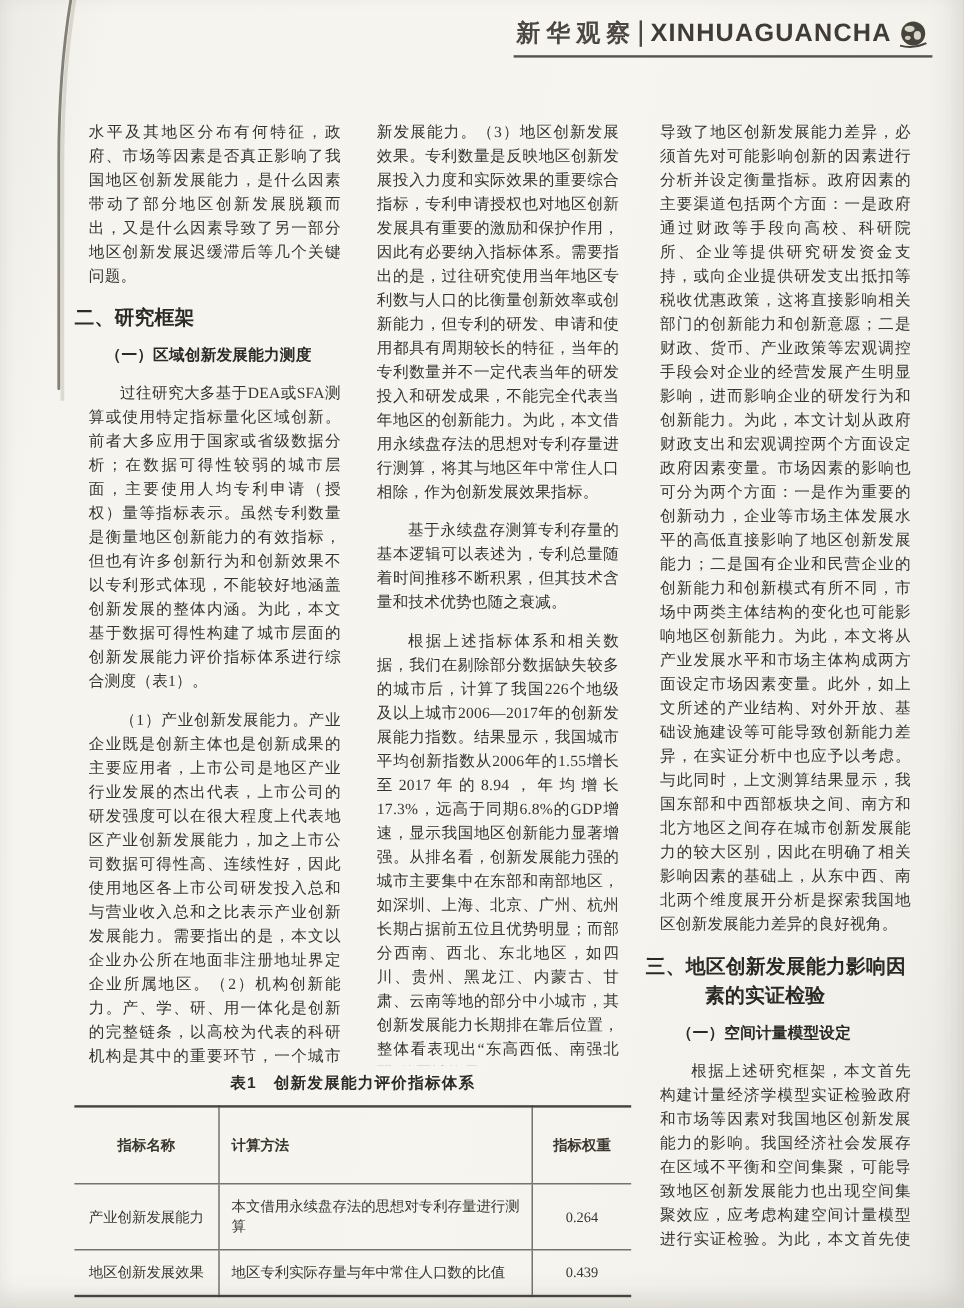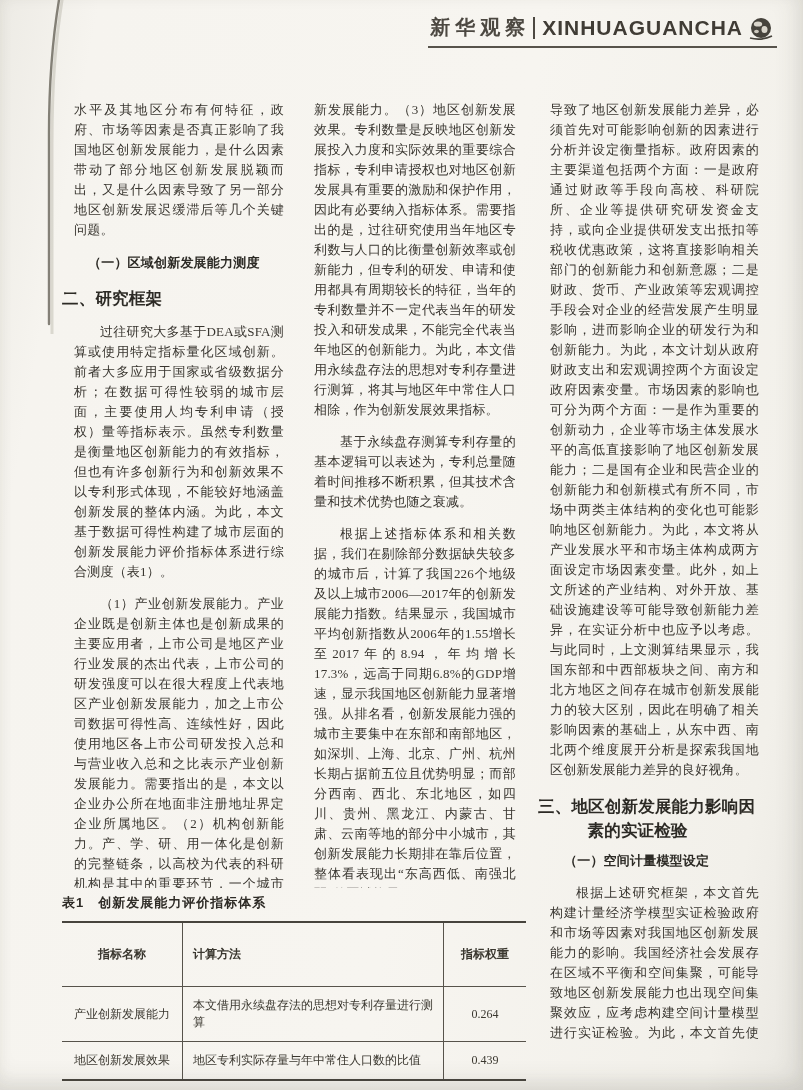--- a/index.html
+++ b/index.html
@@ -45,21 +45,21 @@
     margin:14px 0 8px;padding-left:3em;text-indent:-3em;text-align:left;
   }
   .blk.h3{
     font-family:"Liberation Sans","DejaVu Sans",sans-serif;
     font-weight:bold;font-size:13px;line-height:21px;color:#2c2a25;
     text-indent:2em;margin:1px 0;
   }
   
   .tablewrap{position:absolute;left:62px;top:894px;width:464px;}
   .tbl-title{
-    font-weight:bold;font-size:13px;color:#2e2b26;
+    text-align:center;font-weight:bold;font-size:13px;color:#2e2b26;
     font-family:"Liberation Sans","DejaVu Sans",sans-serif;margin-bottom:9px;letter-spacing:1px;
   }
   table.t1{border-collapse:collapse;width:100%;font-size:12px;color:#3a372f;
     border-top:2px solid #47443d;border-bottom:2px solid #47443d;}
   table.t1 th{
     font-weight:bold;text-align:center;padding:23px 4px;border-bottom:1px solid #57534b;
   }
   table.t1 td{padding:10px 4px;border-bottom:1px solid #57534b;}
   table.t1 tr>*+*{border-left:1px solid #57534b;}
   table.t1 tr>*:nth-child(1){width:112px;text-align:center;}
@@ -100,22 +100,22 @@
       <circle cx="12" cy="11" r="10" fill="#46433c"></circle>
       <ellipse cx="9" cy="7" rx="4.2" ry="2.6" fill="#d9d5cb"></ellipse>
       <ellipse cx="15.5" cy="12.5" rx="3" ry="3.6" fill="#d9d5cb"></ellipse>
       <ellipse cx="7.5" cy="14.5" rx="2.4" ry="1.8" fill="#cfcbc0"></ellipse>
       <path d="M1,21 Q12,24 23,19" fill="none" stroke="#46433c" stroke-width="1.6"></path>
     </svg>
   </div>
 
   <div class="col" id="col1">
       <div class="blk pcont">水平及其地区分布有何特征，政府、市场等因素是否真正影响了我国地区创新发展能力，是什么因素带动了部分地区创新发展脱颖而出，又是什么因素导致了另一部分地区创新发展迟缓滞后等几个关键问题。</div>
+      <div class="blk h2">二、研究框架</div>
       <div class="blk h3">（一）区域创新发展能力测度</div>
-      <div class="blk h2">二、研究框架</div>
       <div class="blk p">过往研究大多基于DEA或SFA测算或使用特定指标量化区域创新。前者大多应用于国家或省级数据分析；在数据可得性较弱的城市层面，主要使用人均专利申请（授权）量等指标表示。虽然专利数量是衡量地区创新能力的有效指标，但也有许多创新行为和创新效果不以专利形式体现，不能较好地涵盖创新发展的整体内涵。为此，本文基于数据可得性构建了城市层面的创新发展能力评价指标体系进行综合测度（表1）。</div>
       <div class="blk p">（1）产业创新发展能力。产业企业既是创新主体也是创新成果的主要应用者，上市公司是地区产业行业发展的杰出代表，上市公司的研发强度可以在很大程度上代表地区产业创新发展能力，加之上市公司数据可得性高、连续性好，因此使用地区各上市公司研发投入总和与营业收入总和之比表示产业创新发展能力。需要指出的是，本文以企业办公所在地面非注册地址界定企业所属地区。（2）机构创新能力。产、学、研、用一体化是创新的完整链条，以高校为代表的科研机构是其中的重要环节，一个城市高等教育越发达其创新发展的动力、潜力往往越充足，基于数据可得性使用高等院校专任教师数量与常住人口的比衡量地区科研机构的创</div>
     </div>
   <div class="col" id="col2">
       <div class="blk pcont">新发展能力。（3）地区创新发展效果。专利数量是反映地区创新发展投入力度和实际效果的重要综合指标，专利申请授权也对地区创新发展具有重要的激励和保护作用，因此有必要纳入指标体系。需要指出的是，过往研究使用当年地区专利数与人口的比衡量创新效率或创新能力，但专利的研发、申请和使用都具有周期较长的特征，当年的专利数量并不一定代表当年的研发投入和研发成果，不能完全代表当年地区的创新能力。为此，本文借用永续盘存法的思想对专利存量进行测算，将其与地区年中常住人口相除，作为创新发展效果指标。</div>
       <div class="blk p">基于永续盘存测算专利存量的基本逻辑可以表述为，专利总量随着时间推移不断积累，但其技术含量和技术优势也随之衰减。</div>
       <div class="blk p">根据上述指标体系和相关数据，我们在剔除部分数据缺失较多的城市后，计算了我国226个地级及以上城市2006—2017年的创新发展能力指数。结果显示，我国城市平均创新指数从2006年的1.55增长至2017年的8.94，年均增长17.3%，远高于同期6.8%的GDP增速，显示我国地区创新能力显著增强。从排名看，创新发展能力强的城市主要集中在东部和南部地区，如深圳、上海、北京、广州、杭州长期占据前五位且优势明显；而部分西南、西北、东北地区，如四川、贵州、黑龙江、内蒙古、甘肃、云南等地的部分中小城市，其创新发展能力长期排在靠后位置，整体看表现出“东高西低、南强北弱”的区域格局。</div>
       <div class="blk p">要定量分析是政府还是市场</div>
       <div class="blk h3">（二）地区创新发展能力差异的分析框架</div>
     </div>

